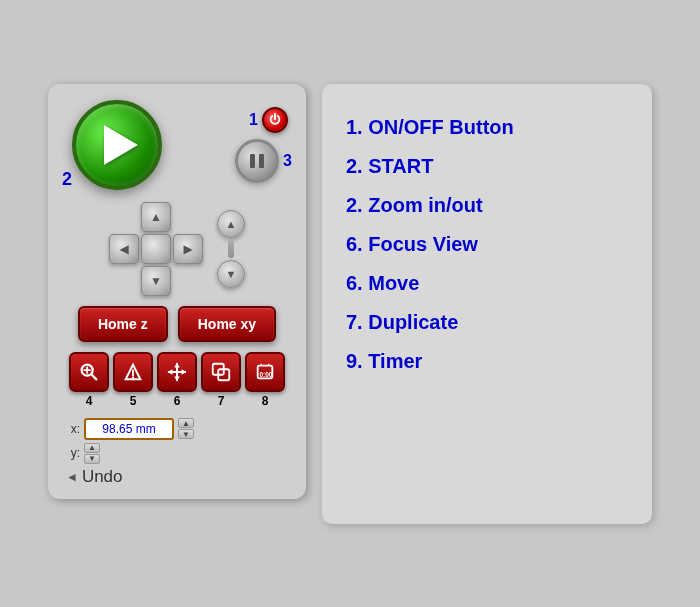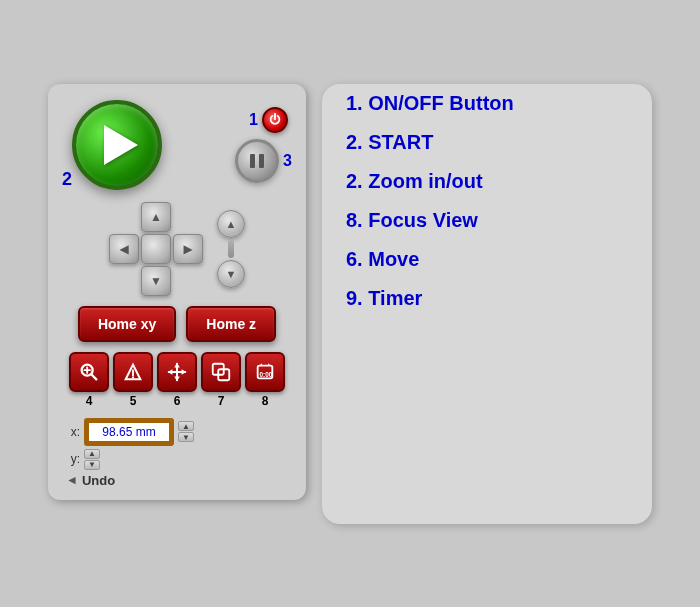--- a/index.html
+++ b/index.html
@@ -300,21 +300,21 @@
 
     .coord-label {
       font-size: 12px;
       color: #333;
       width: 14px;
       text-align: right;
     }
 
     .coord-input {
       background: white;
-      border: 5px solid #a16207;
+      border: 2px solid #a16207;
       border-radius: 3px;
       padding: 2px 0;
       font-size: 12px;
       color: #0000cc;
       width: 90px;
       text-align: center;
     }
 
     .coord-arrows {
       display: flex;
@@ -341,30 +341,29 @@
       align-items: center;
       gap: 4px;
     }
 
     .undo-arrow {
       font-size: 12px;
       color: #555;
     }
 
     .undo-text {
-      font-size: 13px;
+      font-size: 17px;
       color: #333;
-      font-weight: bold;
     }
 
     
     .right-panel {
       background: #d8d8d8;
-      border-radius: 18px;
-      padding: 8px 24px;
+      border-radius: 10px;
+      padding: 32px 24px;
       width: 330px;
       min-height: 440px;
       box-shadow: 2px 2px 8px rgba(0,0,0,0.2);
     }
 
     .legend-item {
       display: flex;
       align-items: baseline;
       margin-bottom: 16px;
     }
@@ -432,22 +431,22 @@
       </div>
 
       <div class="zoom-col">
         <div class="zoom-btn">▲</div>
         <div class="zoom-connector"></div>
         <div class="zoom-btn">▼</div>
       </div>
     </div>
 
     <div class="home-row">
+      <button class="home-btn">Home z</button>
       <button class="home-btn">Home xy</button>
-      <button class="home-btn">Home z</button>
     </div>
 
     <div class="tools-row">
 
       <div class="tool-item">
         <div class="tool-btn">
           <svg class="tool-svg" viewBox="0 0 24 24">
             <circle cx="10" cy="10" r="6" fill="none" stroke="white" stroke-width="2.5"></circle>
             <line x1="14.5" y1="14.5" x2="20" y2="20" stroke="white" stroke-width="2.5" stroke-linecap="round"></line>
             <line x1="7" y1="10" x2="13" y2="10" stroke="white" stroke-width="2" stroke-linecap="round"></line>
@@ -532,23 +531,26 @@
     <div class="legend-item">
       <span class="legend-text">1. ON/OFF Button</span>
     </div>
     <div class="legend-item">
       <span class="legend-text">2. START</span>
     </div>
     <div class="legend-item">
       <span class="legend-text">2. Zoom in/out</span>
     </div>
     <div class="legend-item">
-      <span class="legend-text">8. Focus View</span>
+      <span class="legend-text">6. Focus View</span>
     </div>
     <div class="legend-item">
       <span class="legend-text">6. Move</span>
     </div>
     <div class="legend-item">
+      <span class="legend-text">7. Duplicate</span>
+    </div>
+    <div class="legend-item">
       <span class="legend-text">9. Timer</span>
     </div>
   </div>
 
 </div>
 
 </body></html>

